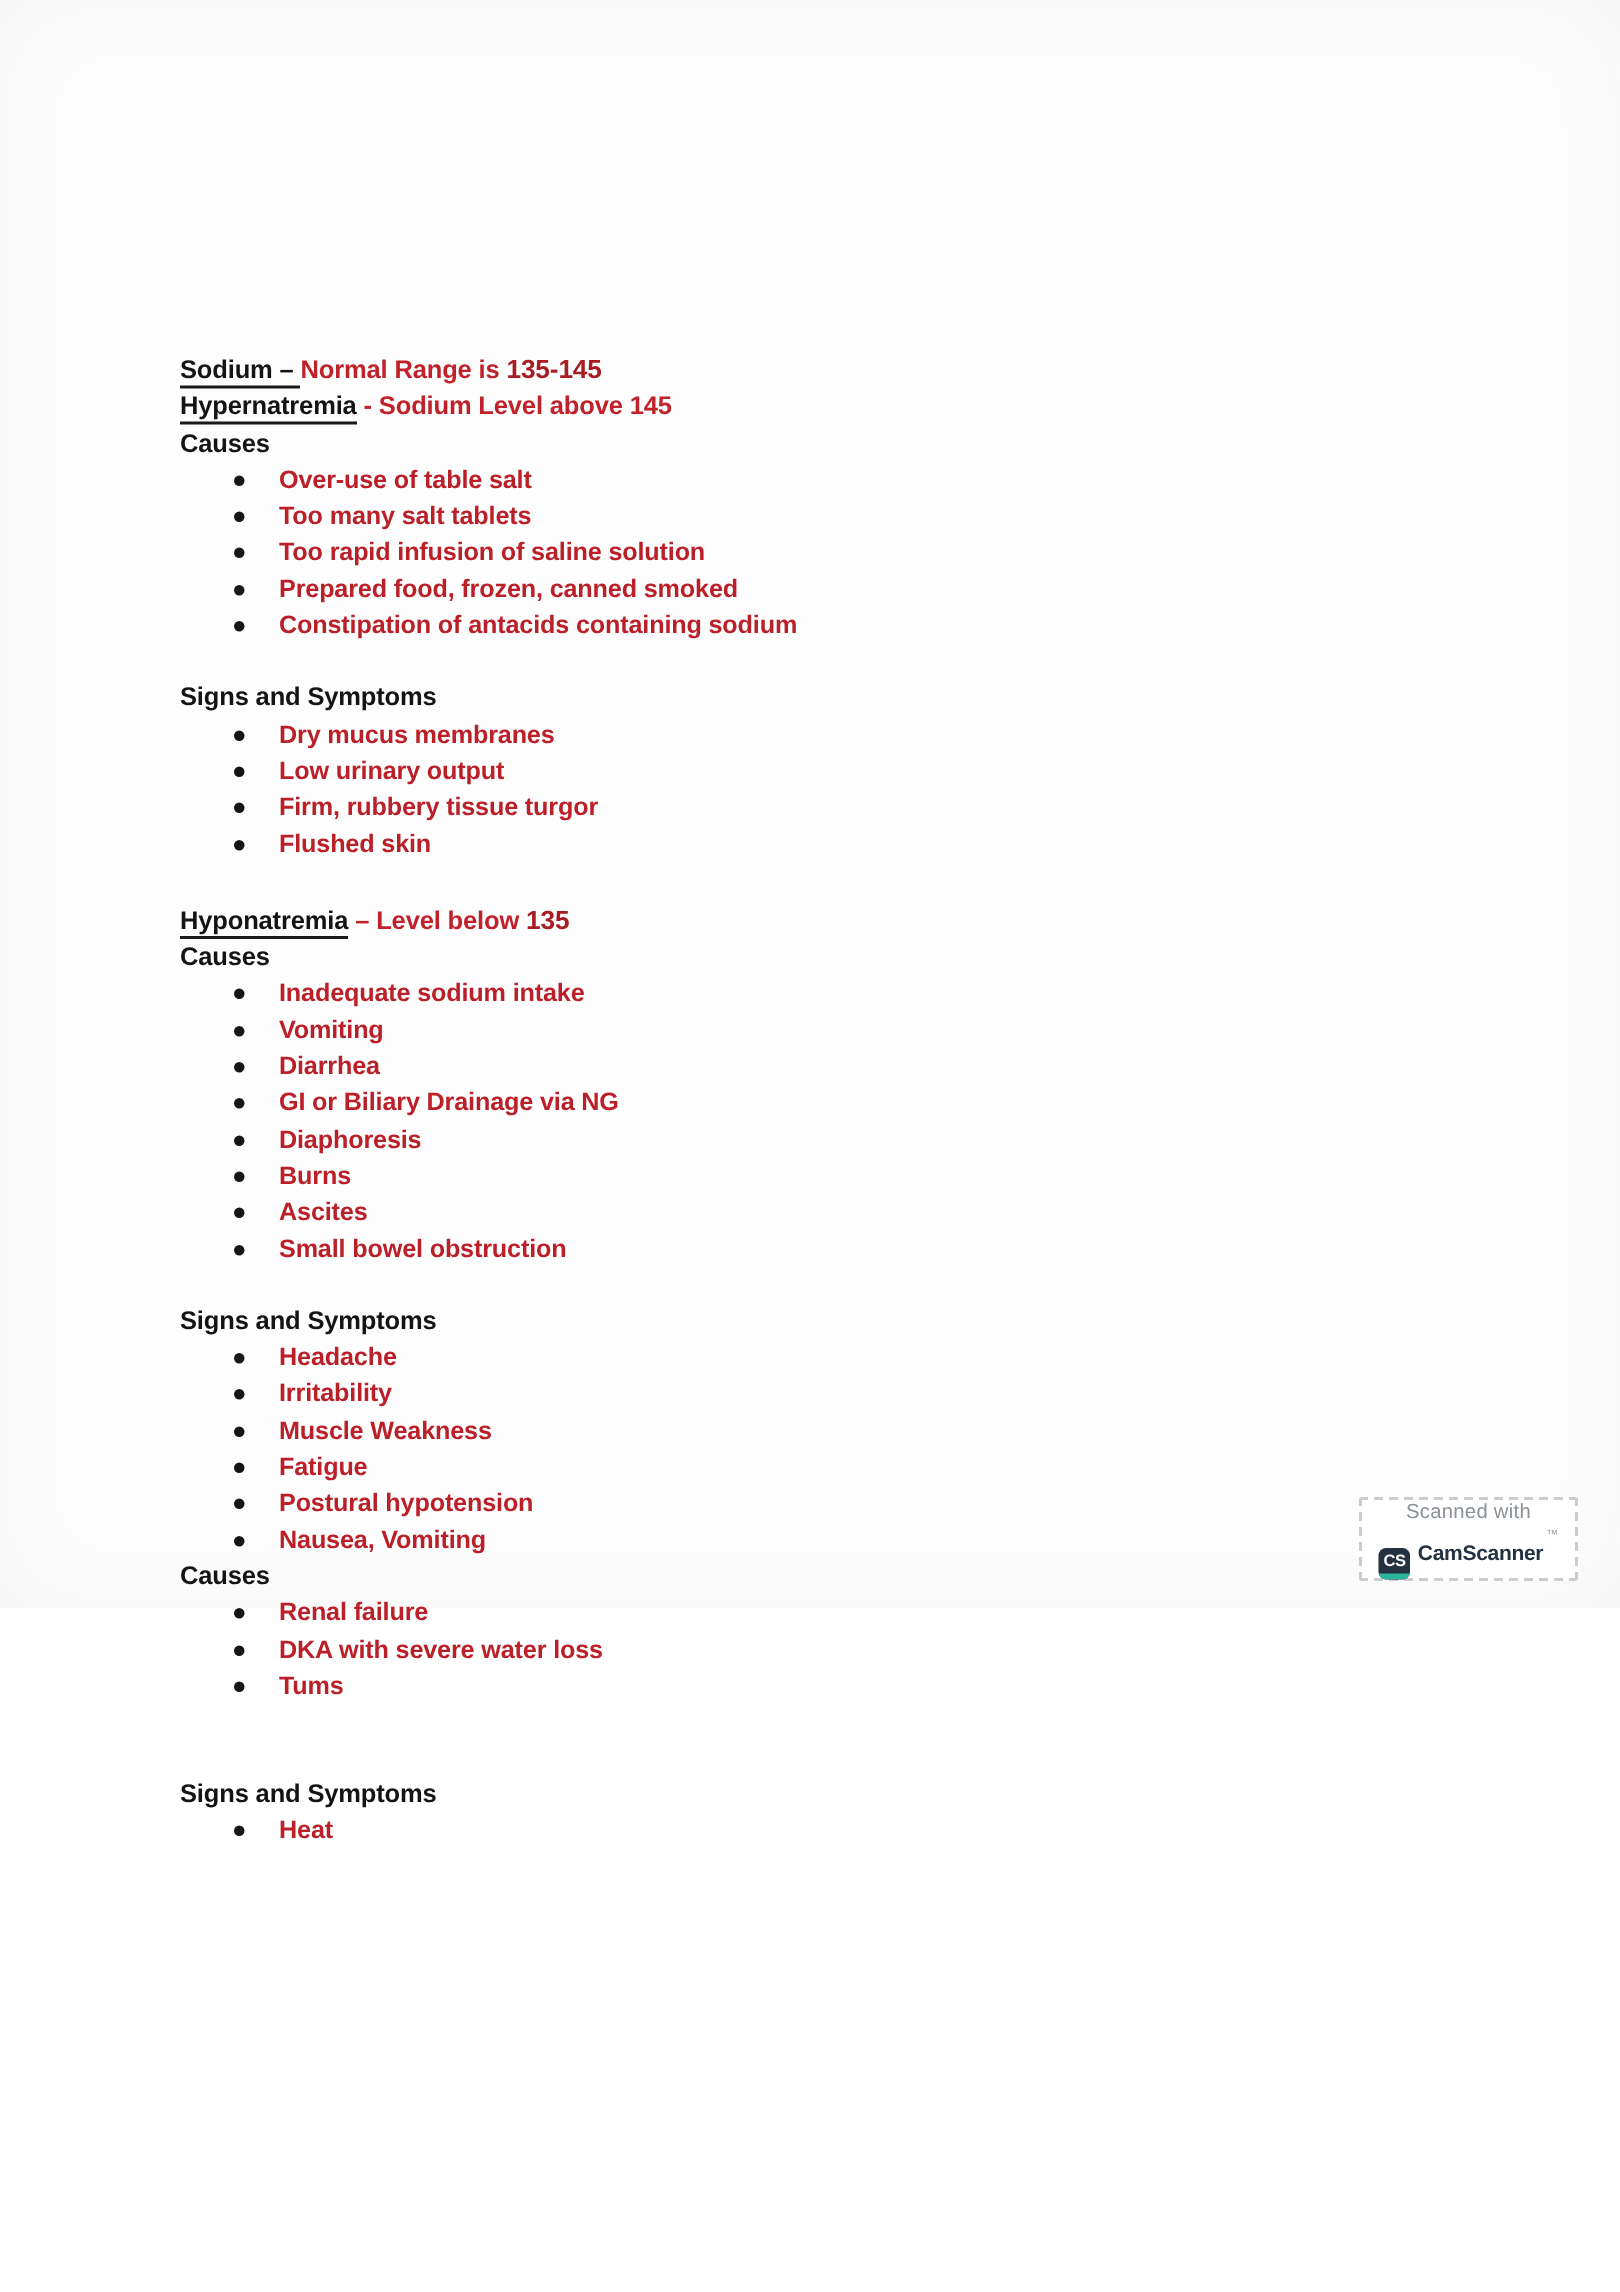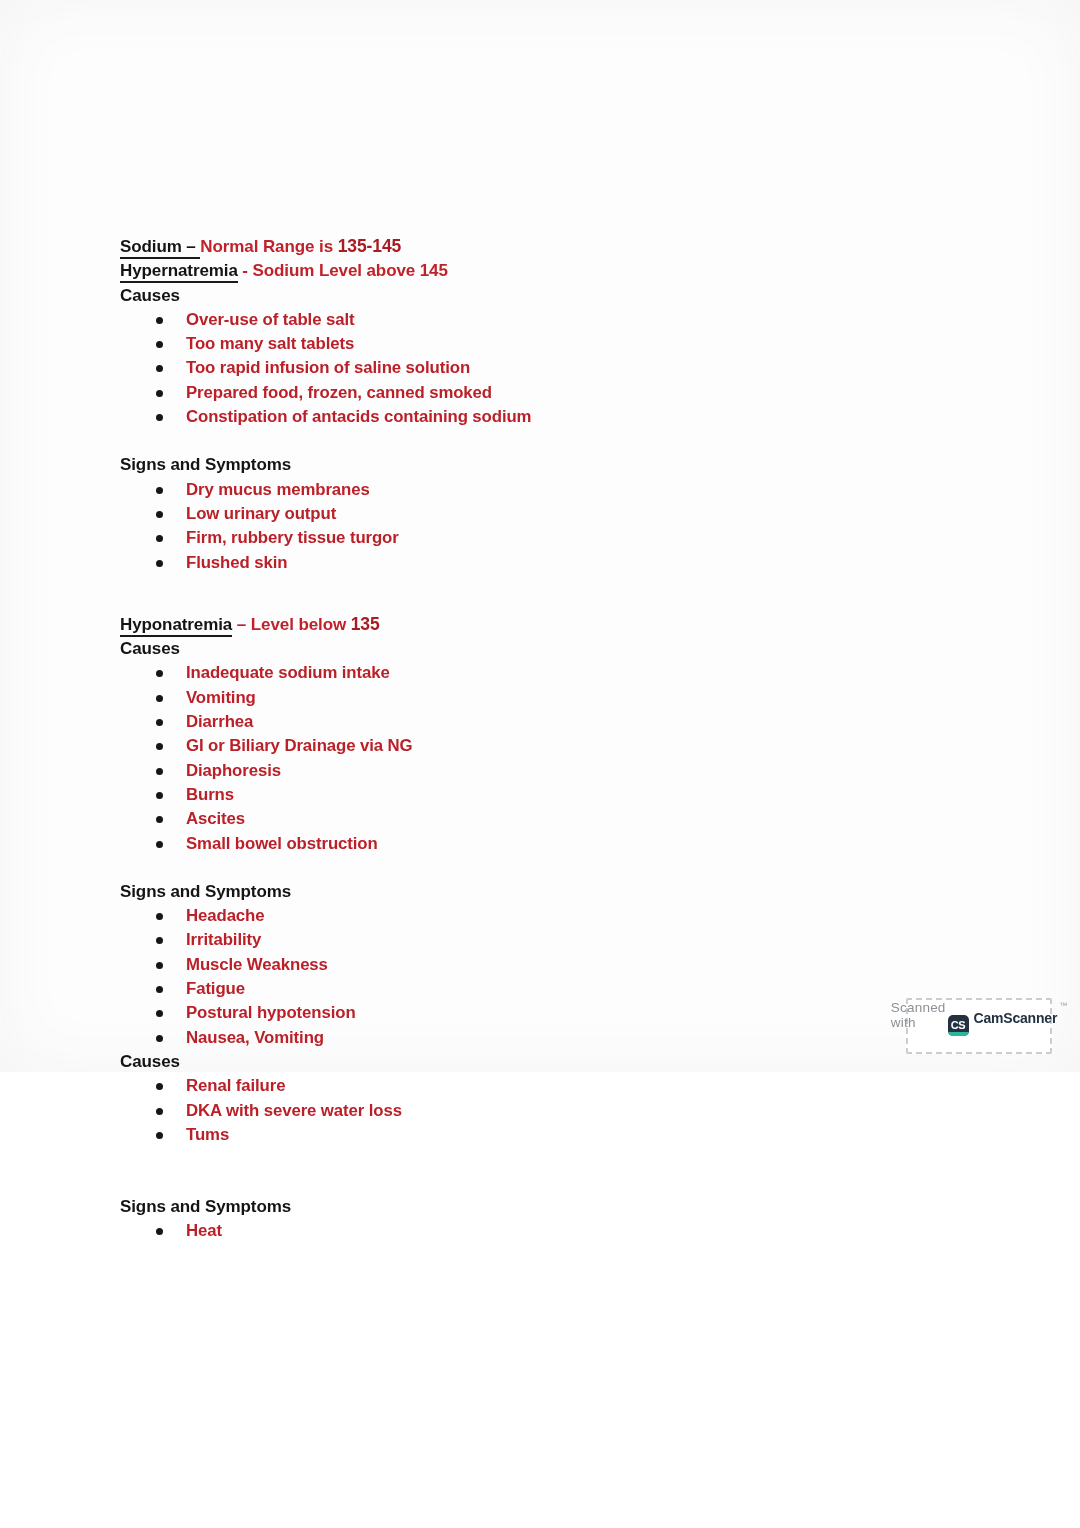--- a/index.html
+++ b/index.html
@@ -53,35 +53,35 @@
     margin: 9px 23px 0 36px;
   }
   .bullet-row .btext {
     color: #bb1f28;
     font-weight: 700;
     font-size: 16.8px;
     line-height: 24.3px;
     letter-spacing: -0.1px;
   }
   .gap-1 { margin-top: 24px; }
-  .gap-2 { margin-top: 37px; }
+  .gap-2 { margin-top: 26px; }
   .gap-3 { margin-top: 48px; }
 
   .scan-badge {
     position: absolute;
     right: 28px;
     bottom: 18px;
     width: 142px;
     height: 52px;
     background: #ffffff;
     border: 2px dashed #cccccc;
     border-radius: 2px;
     display: flex;
-    flex-direction: row;
-    align-items: flex-start;
+    flex-direction: column;
+    align-items: center;
     justify-content: center;
     gap: 2px;
   }
   .scan-badge .scanned-with {
     color: #8b9196;
     font-size: 13.5px;
     line-height: 15px;
     letter-spacing: 0.2px;
   }
   .scan-badge .brand-row {

